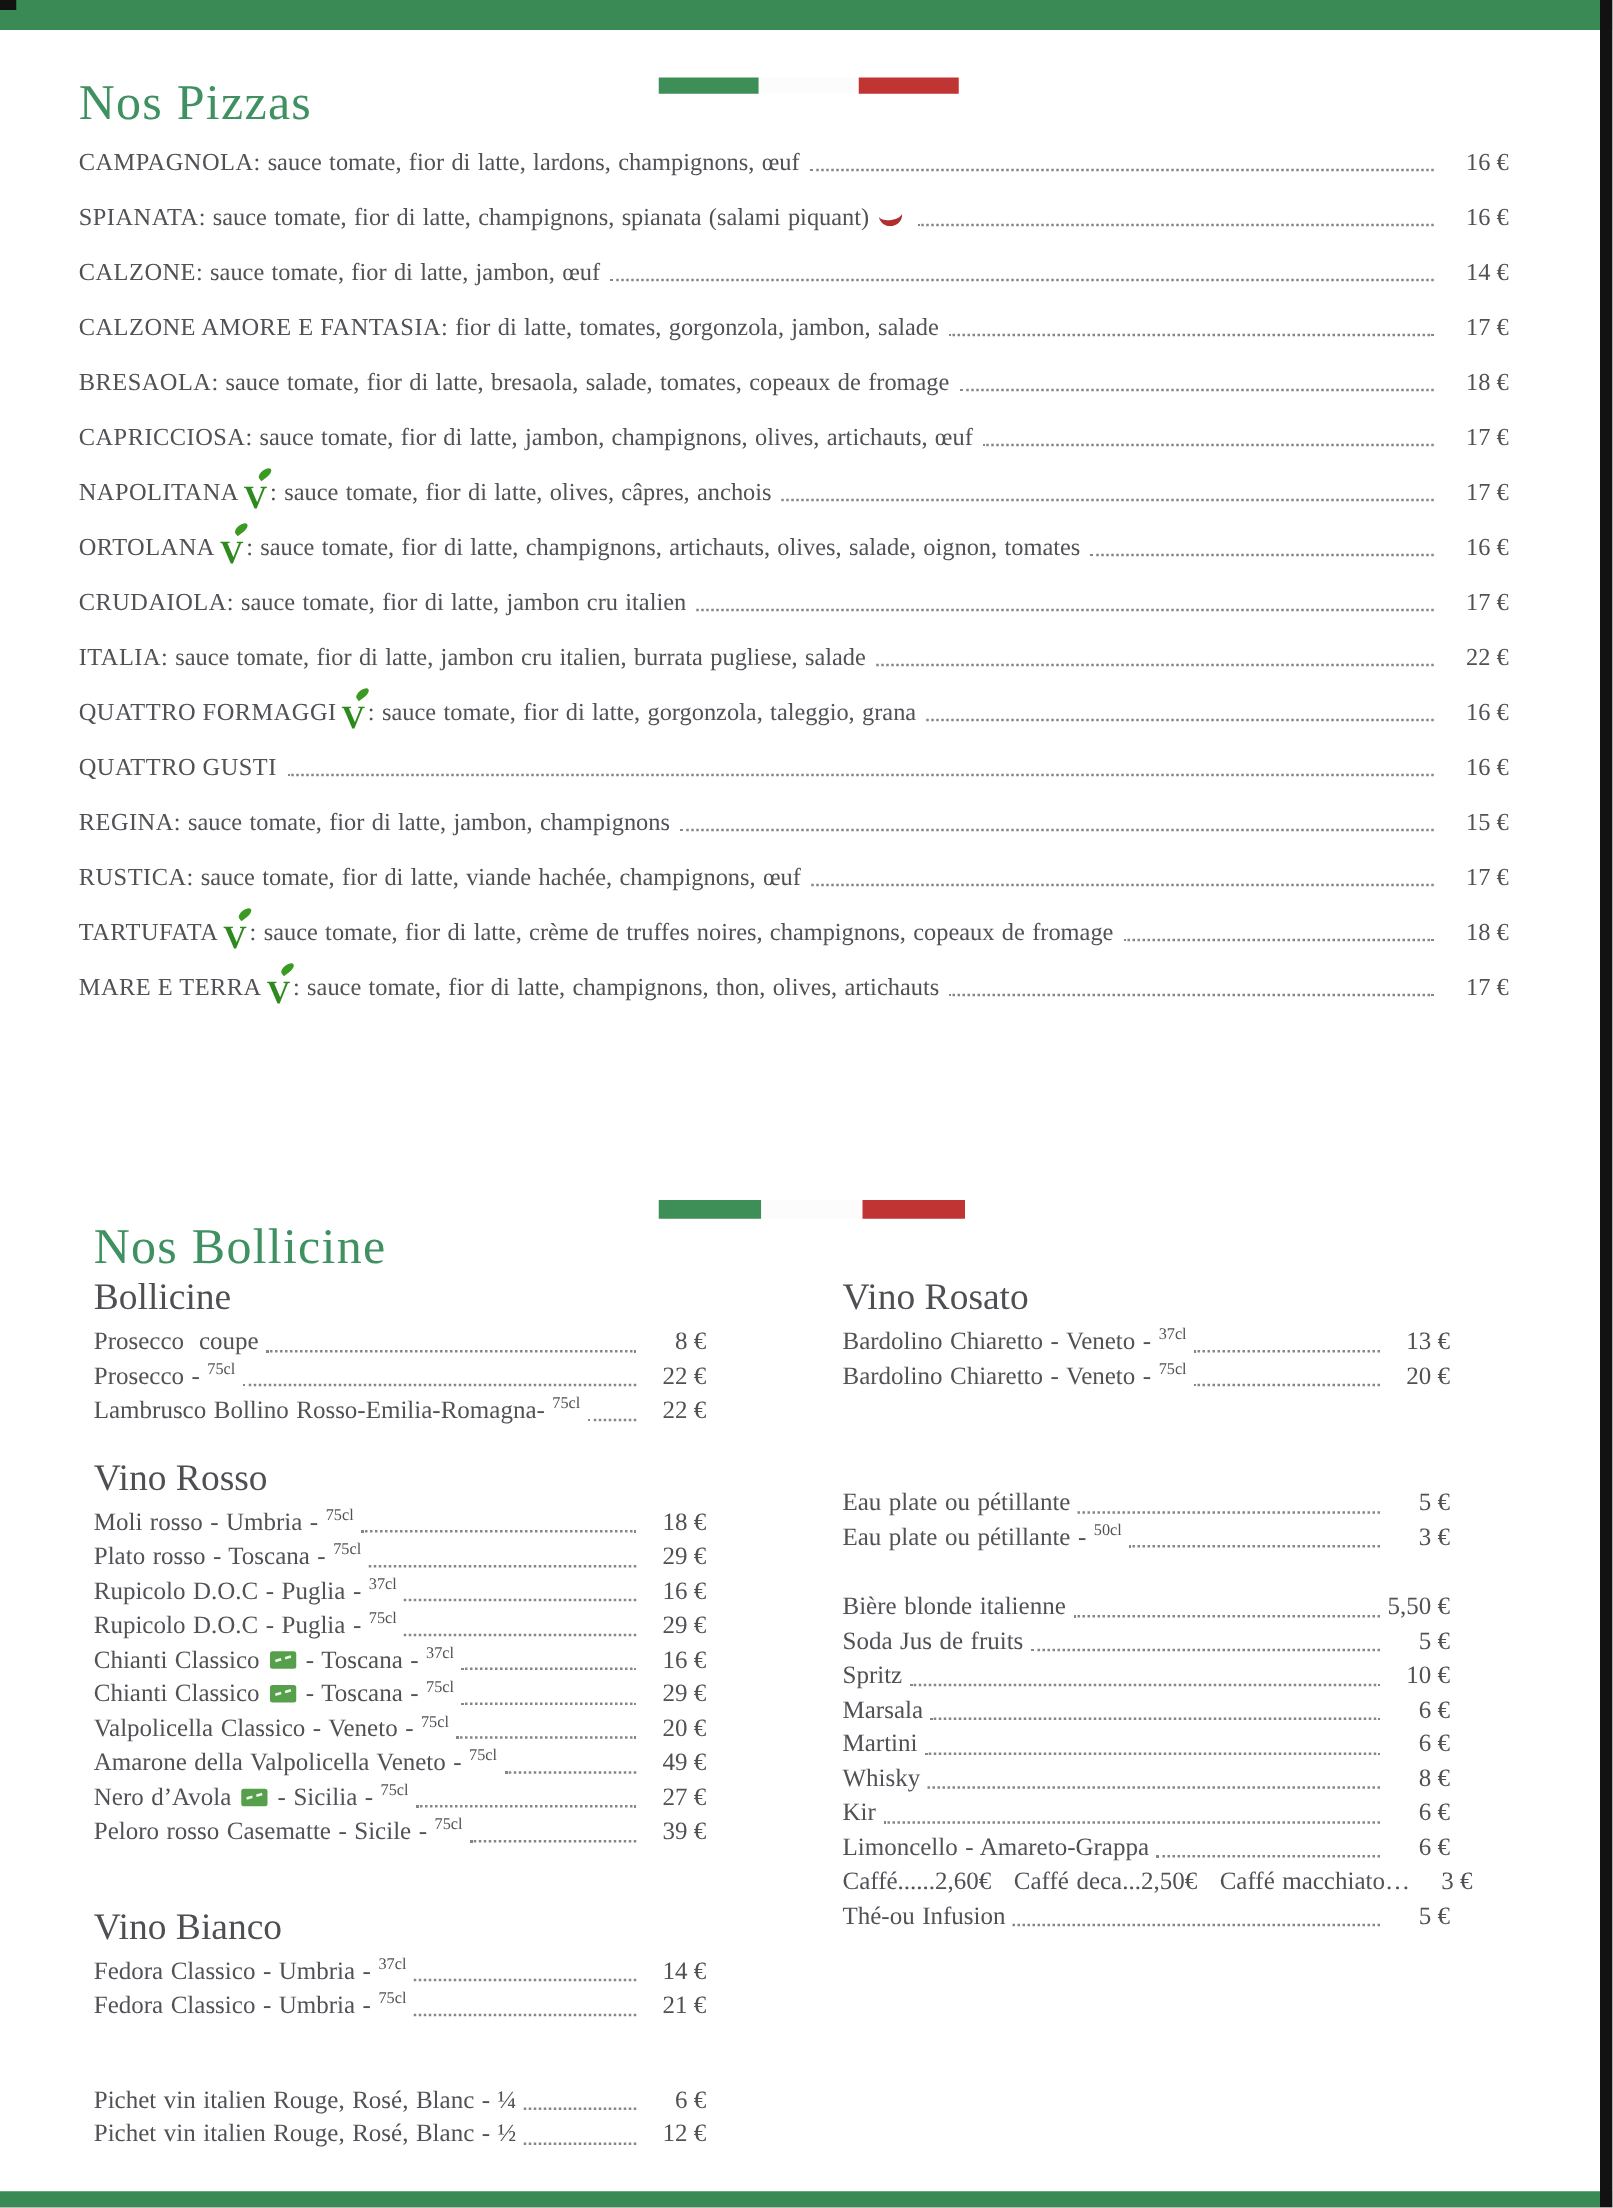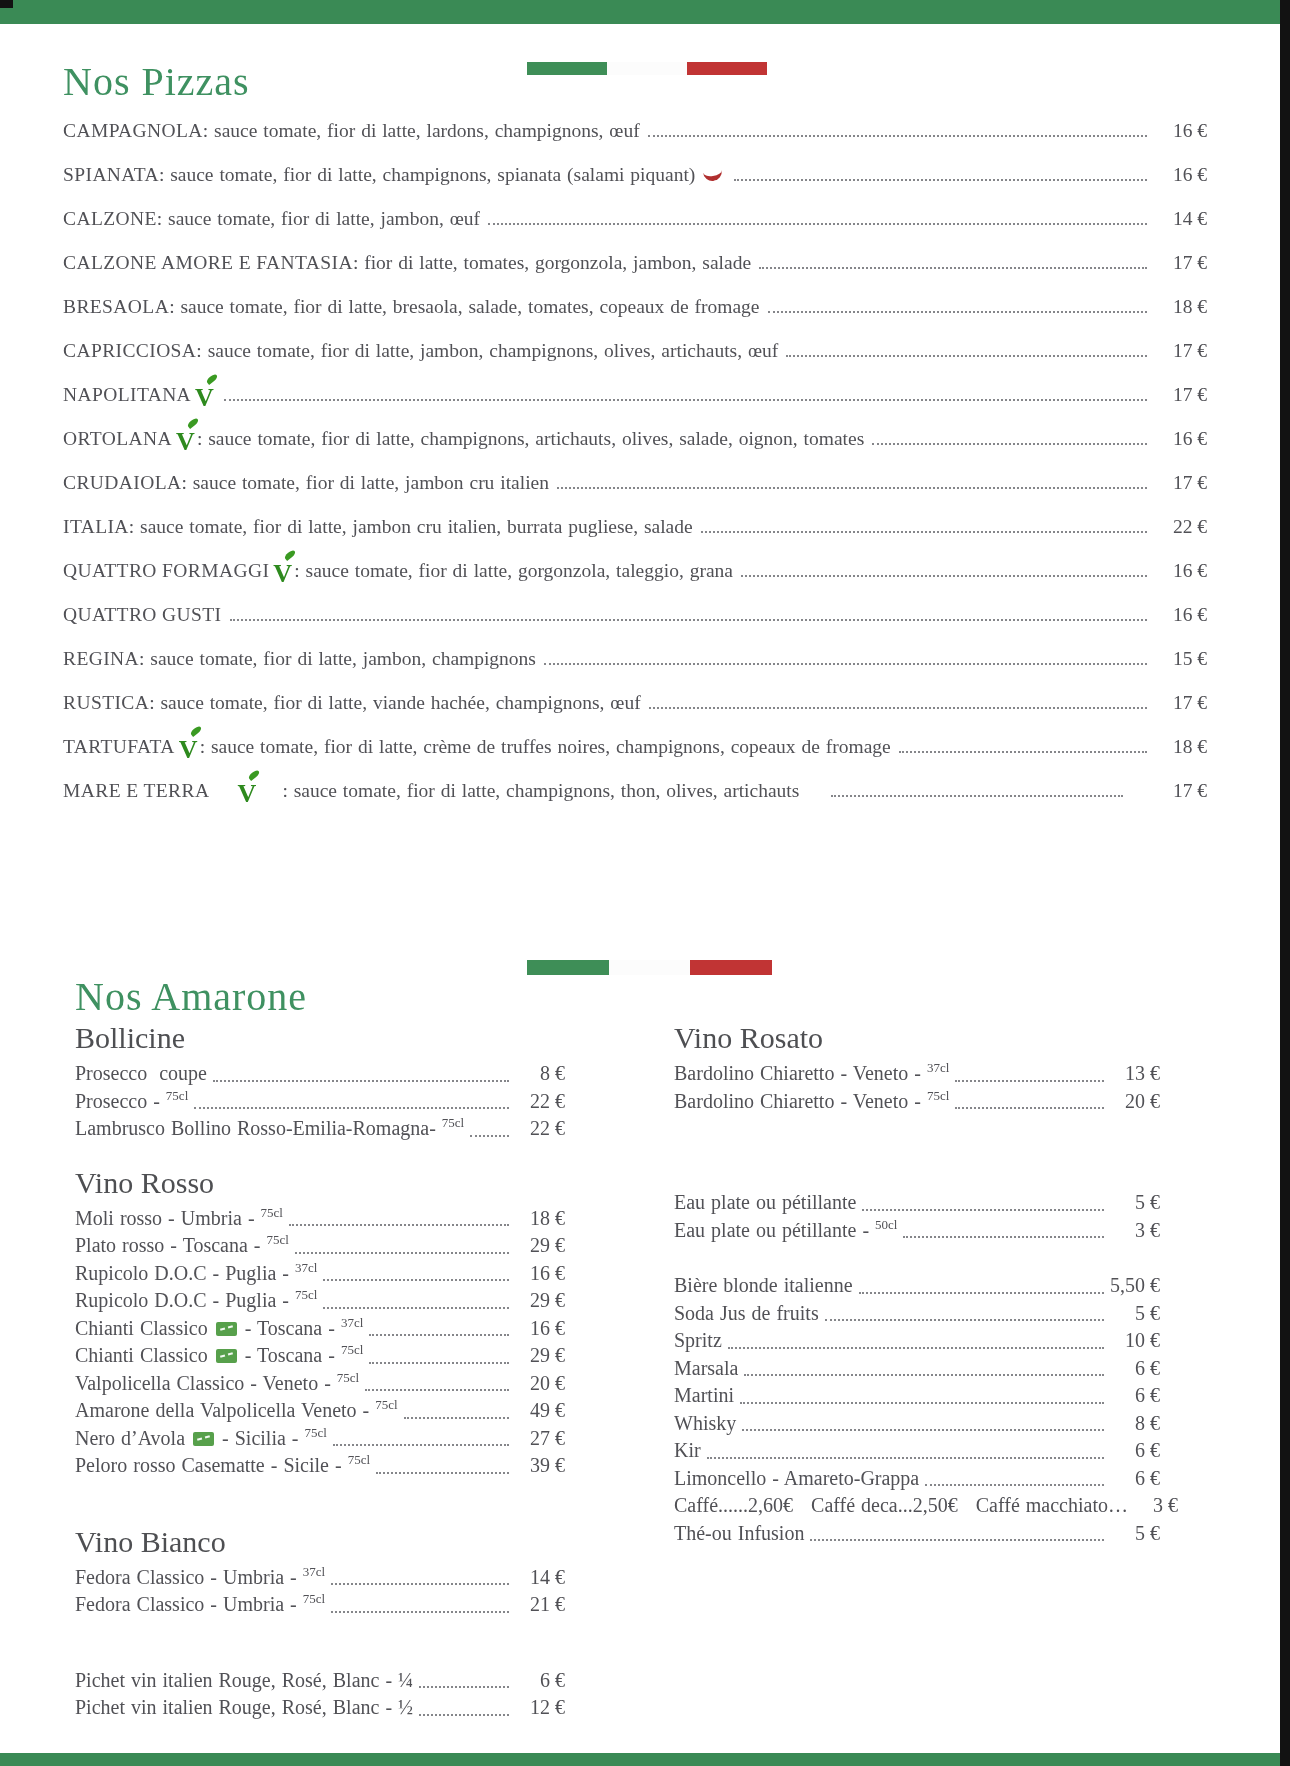--- a/index.html
+++ b/index.html
@@ -29,21 +29,21 @@
     font-size:40px;font-weight:400;color:#3f9161;
     margin:0;line-height:44px;letter-spacing:1px;
   }
   
   .pizzas{padding:60px 83px 0 63px;}
   .pizzas h1{margin-bottom:14px;}
   .prow{
     display:flex;align-items:flex-end;white-space:nowrap;
     font-size:19.5px;line-height:26px;height:26px;margin-bottom:18px;
   }
-  .prow:last-child{margin-bottom:0;gap:24px;}
+  .prow:last-child{margin-bottom:0;}
   .pname{letter-spacing:0.4px;}
   .ptext{word-spacing:1px;}
   .dots{
     flex:1;min-width:12px;height:0;align-self:flex-end;
     border-bottom:2px dotted #85868a;margin:0 8px 7px 8px;
   }
   .price{min-width:52px;text-align:right;}
   
   .veg{
     position:relative;display:inline-block;width:20px;height:26px;
@@ -147,20 +147,21 @@
           <span class="pname">CAPRICCIOSA</span>
           <span class="ptext"> : sauce tomate, fior di latte, jambon, champignons, olives, artichauts, œuf</span>
           <span class="dots"></span>
           <span class="price">17 €</span>
         </div>
         <div class="prow">
           <span class="pname">NAPOLITANA</span>
           <span class="veg">
             <span class="v">V</span>
           </span>
+          <span class="ptext">: sauce tomate, fior di latte, olives, câpres, anchois</span>
           <span class="dots"></span>
           <span class="price">17 €</span>
         </div>
         <div class="prow">
           <span class="pname">ORTOLANA</span>
           <span class="veg">
             <span class="v">V</span>
           </span>
           <span class="ptext">: sauce tomate, fior di latte, champignons, artichauts, olives, salade, oignon, tomates</span>
           <span class="dots"></span>
@@ -225,21 +226,21 @@
       </div>
   </section>
 
   <div class="flag flag-2">
     <span class="fg"></span>
     <span class="fw"></span>
     <span class="fr"></span>
   </div>
 
   <section class="boissons">
-    <h1>Nos Amarone</h1>
+    <h1>Nos Bollicine</h1>
     <div class="cols">
       <div class="col-left" id="col-left">
           <section class="sec sec-bollicine">
             <h2 class="dhead">Bollicine</h2>
             <div class="drow">
               <span class="dlabel">Prosecco&nbsp; coupe </span>
               <span class="dots"></span>
               <span class="dprice">8 €</span>
             </div>
             <div class="drow">

